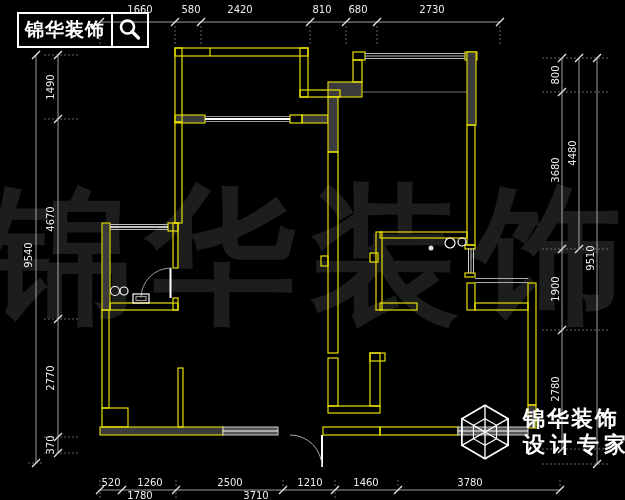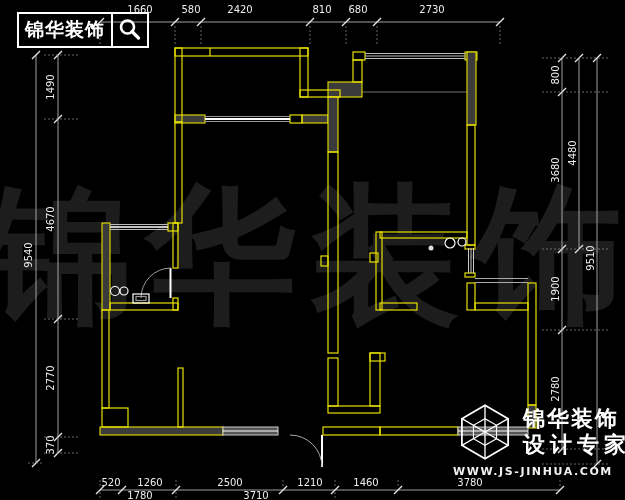--- a/index.html
+++ b/index.html
@@ -300,16 +300,15 @@
               <line x1="36" y1="36" x2="10" y2="21"></line>
           </g>
           <polygon points="49,43.5 36,51 23,43.5 23,28.5 36,21 49,28.5" fill="none" stroke="#ffffff" stroke-width="1.2"></polygon>
         </svg>
       </div>
       <div class="br-texts">
         <div class="br-brand">锦华装饰</div>
         <div class="br-slogan">设计专家</div>
       </div>
     </div>
-    <div class="br-url">WWW.JS-JINHUA.COM</div>
   </div>
 
 </div>
 
 </body></html>

